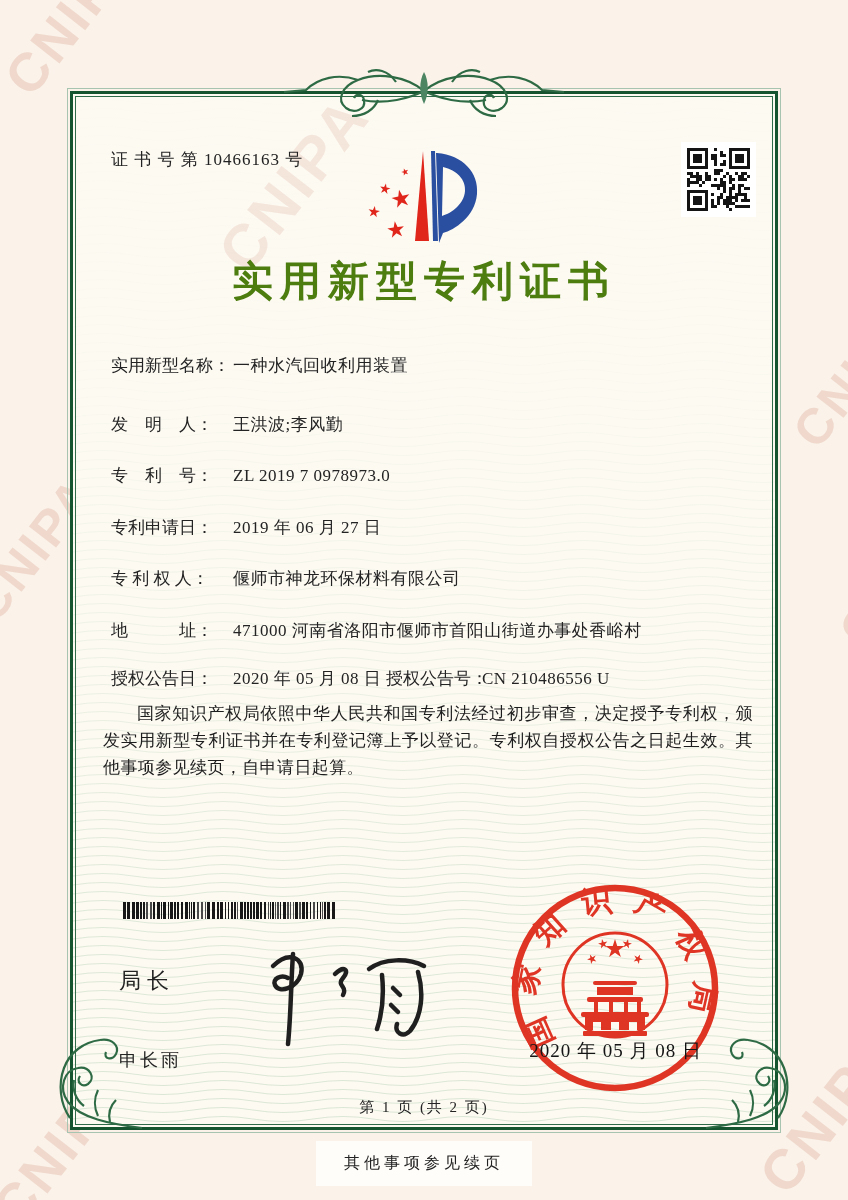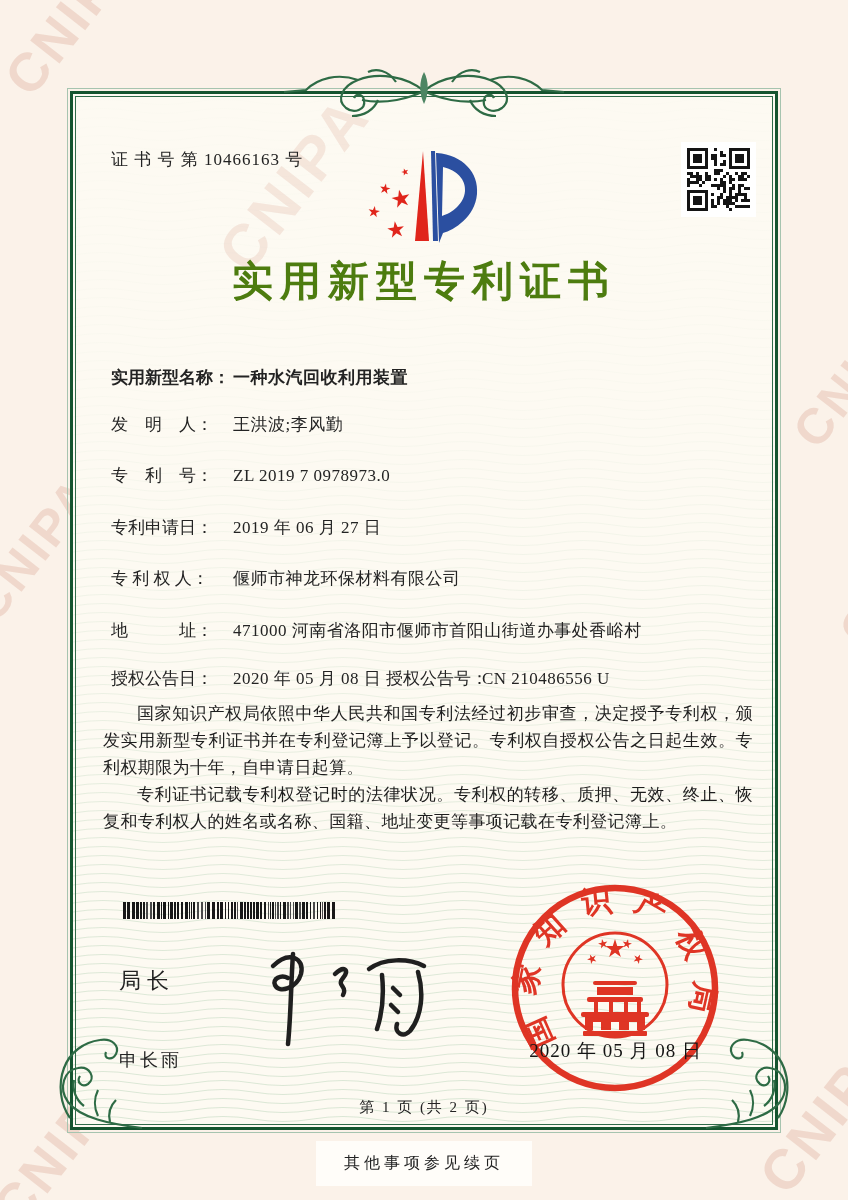--- a/index.html
+++ b/index.html
@@ -353,21 +353,21 @@
           <rect x="45" y="3" width="15" height="15" fill="#fff"></rect>
           <rect x="48" y="6" width="9" height="9" fill="#141414"></rect>
           <rect x="0" y="42" width="21" height="21" fill="#141414"></rect>
           <rect x="3" y="45" width="15" height="15" fill="#fff"></rect>
           <rect x="6" y="48" width="9" height="9" fill="#141414"></rect>
         </svg>
     </div>
 
     <h1 class="title">实用新型专利证书</h1>
 
-    <div class="row" style="top:272px;font-weight:bold;">
+    <div class="row" style="top:260px;">
       <span class="lbl">实用新型名称：</span><span class="val">一种水汽回收利用装置</span>
     </div>
     <div class="row" style="top:319px;">
       <span class="lbl">发　明　人：</span><span class="val">王洪波;李风勤</span>
     </div>
     <div class="row" style="top:370px;">
       <span class="lbl">专　利　号：</span><span class="val">ZL 2019 7 0978973.0</span>
     </div>
     <div class="row" style="top:422px;">
       <span class="lbl">专利申请日：</span><span class="val">2019 年 06 月 27 日</span>
@@ -379,22 +379,21 @@
       <span class="lbl">地　　　址：</span><span class="val">471000 河南省洛阳市偃师市首阳山街道办事处香峪村</span>
     </div>
     <div class="row" style="top:573px;">
       <span class="lbl">授权公告日：</span><span class="val">2020 年 05 月 08 日</span>
       <span class="grant-pair2">
         <span class="lbl2">授权公告号：</span><span class="val">CN 210486556 U</span>
       </span>
     </div>
 
     <div class="paras">
-      <p>国家知识产权局依照中华人民共和国专利法经过初步审查，决定授予专利权，颁发实用新型专利证书并在专利登记簿上予以登记。专利权自授权公告之日起生效。专利权期限为十年，自申请日起算。</p>
-      <p>专利证书记载专利权登记时的法律状况。专利权的转移、质押、无效、终止、恢复和专利权人的姓名或名称、国籍、地址变更等事项记载在专利登记簿上。</p>
+      <p>国家知识产权局依照中华人民共和国专利法经过初步审查，决定授予专利权，颁发实用新型专利证书并在专利登记簿上予以登记。专利权自授权公告之日起生效。其他事项参见续页，自申请日起算。</p>
     </div>
 
     <div class="barcode">
       <svg id="bars" width="218" height="17" viewBox="0 0 218 17">
           <rect x="0" y="0" width="3" height="17" fill="#171717"></rect>
           <rect x="4" y="0" width="3" height="17" fill="#171717"></rect>
           <rect x="9" y="0" width="3" height="17" fill="#171717"></rect>
           <rect x="13" y="0" width="3" height="17" fill="#171717"></rect>
           <rect x="17" y="0" width="2" height="17" fill="#171717"></rect>
           <rect x="20" y="0" width="2" height="17" fill="#171717"></rect>

